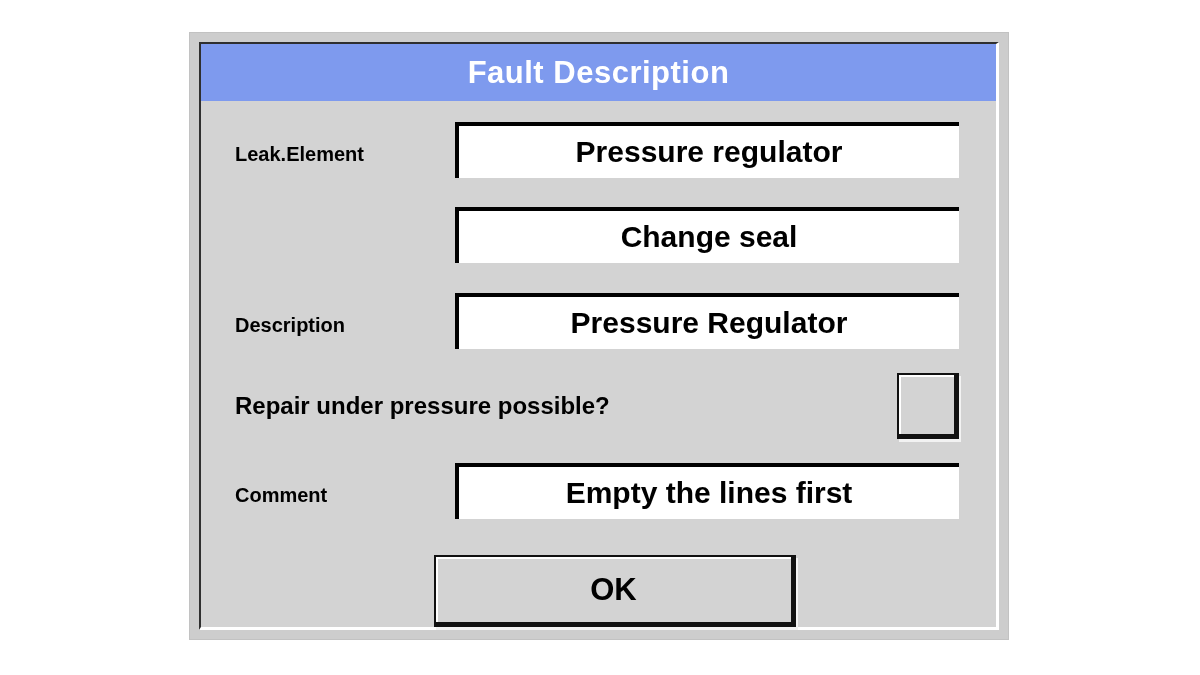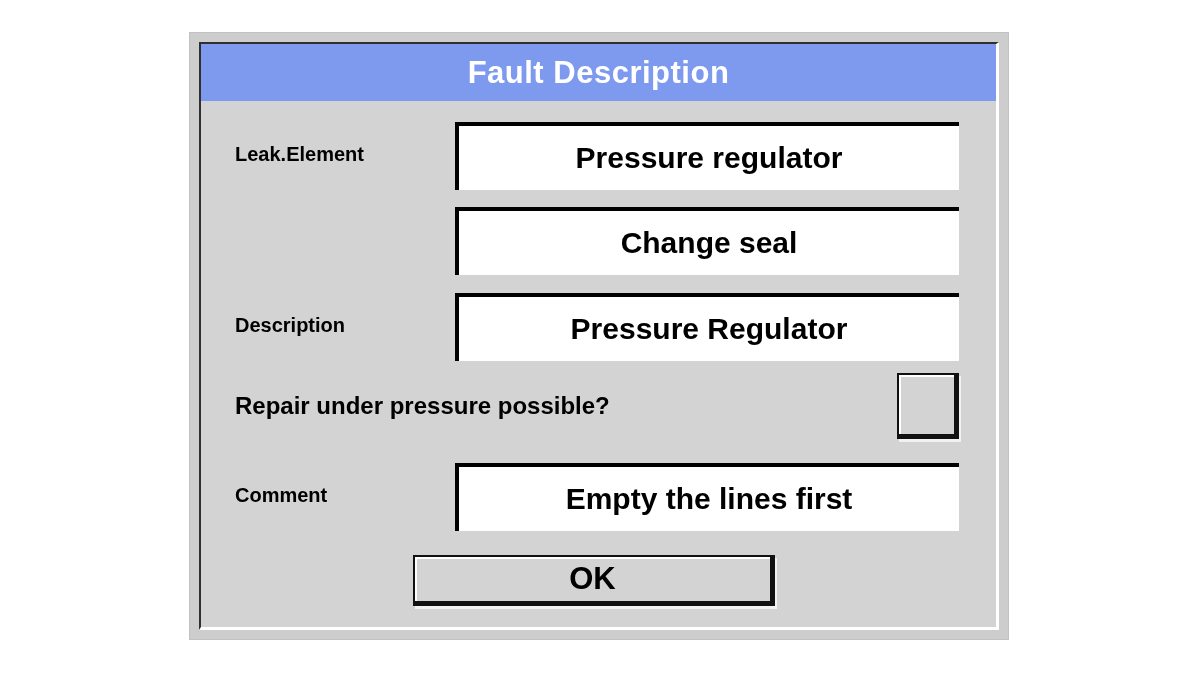--- a/index.html
+++ b/index.html
@@ -64,21 +64,21 @@
     align-items: center;
     color: #000000;
     font-size: 20px;
     font-weight: bold;
     white-space: nowrap;
   }
   .field-input {
     position: absolute;
     left: 254px;
     width: 504px;
-    height: 68px;
+    height: 56px;
     box-sizing: border-box;
     background: var(--field-bg, #ffffff);
     border-top: 4px solid #000000;
     border-left: 4px solid #000000;
     border-right: 0;
     border-bottom: 0;
     display: flex;
     align-items: center;
     justify-content: center;
     color: #000000;
@@ -112,24 +112,24 @@
     height: 66px;
     display: flex;
     align-items: center;
     color: #000000;
     font-size: 24px;
     font-weight: bold;
     white-space: nowrap;
   }
   .ok-button {
     position: absolute;
-    left: 212px;
+    left: 233px;
     top: 511px;
     width: 362px;
-    height: 51px;
+    height: 72px;
     display: flex;
     align-items: center;
     justify-content: center;
     color: #000000;
     font-size: 31px;
     font-weight: bold;
     cursor: pointer;
   }
 </style>
 </head>

